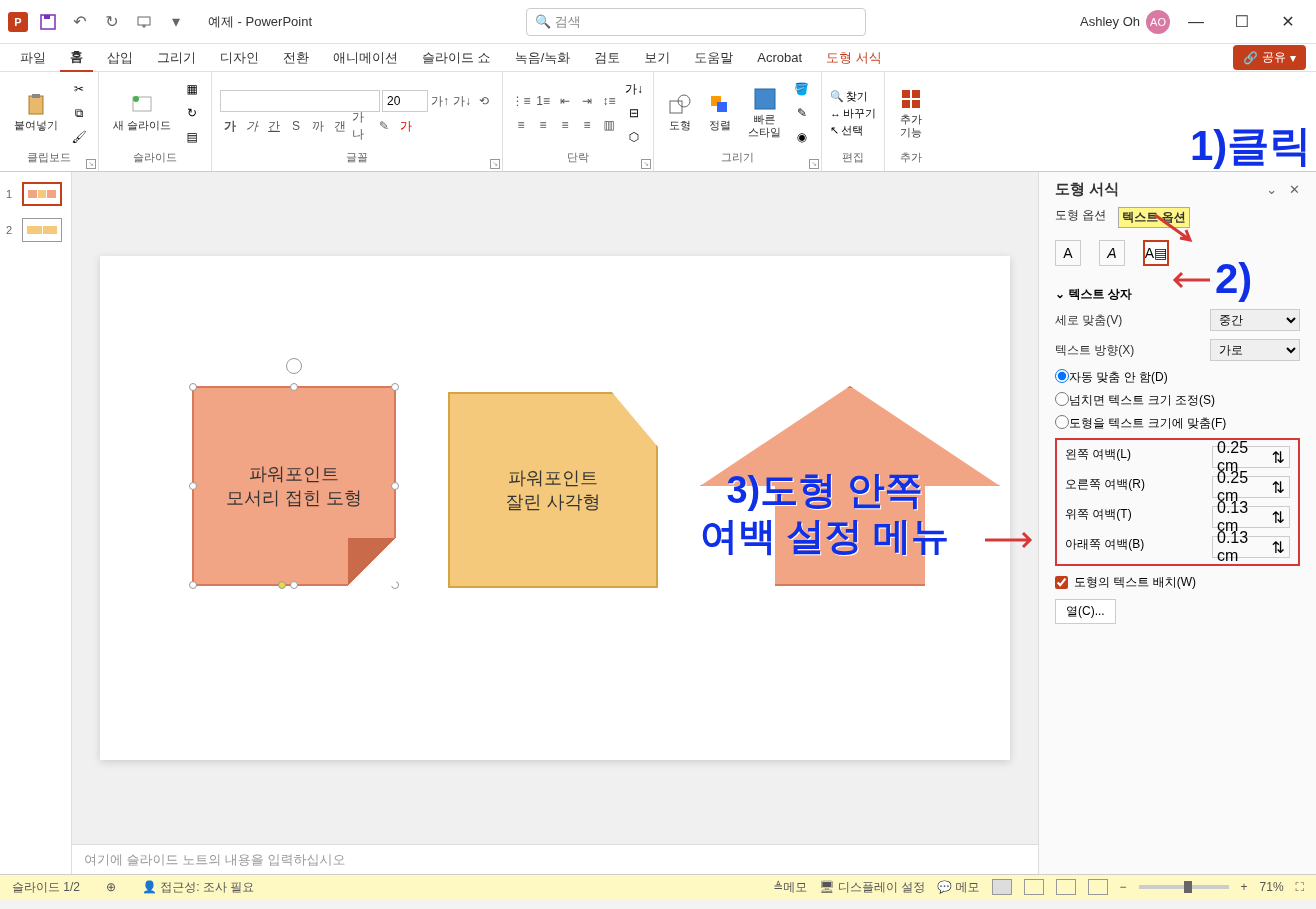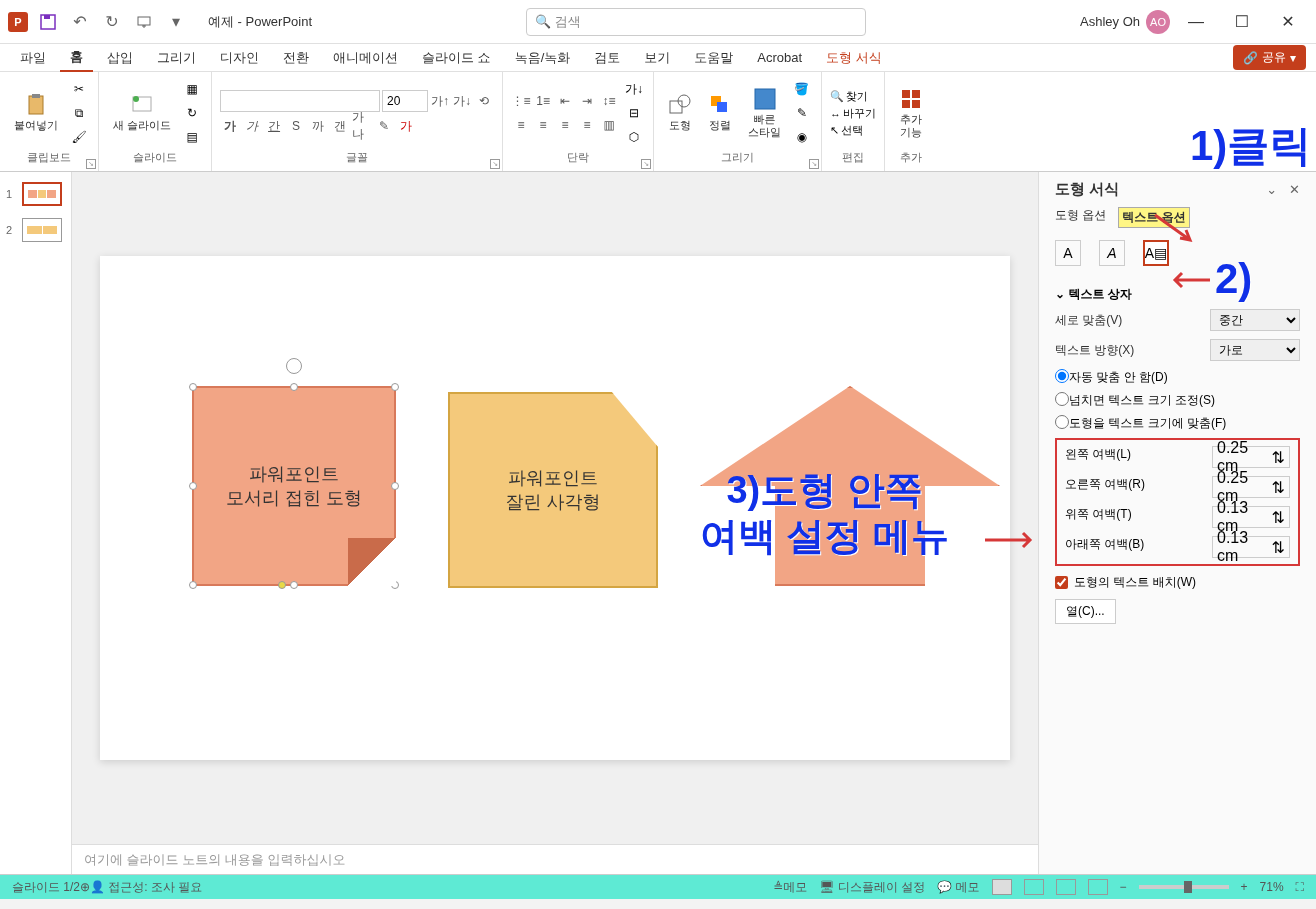--- a/index.html
+++ b/index.html
@@ -88,21 +88,21 @@
 .pane-check { display: flex; align-items: center; gap: 6px; font-size: 12px; margin-bottom: 8px; }
 .pane-check input { accent-color: #c43e1c; }
 .pane-btn { border: 1px solid #ccc; padding: 3px 10px; font-size: 12px; background: #fff; cursor: pointer; }
 
 .annotation { position: absolute; font-size: 42px; font-weight: 900; color: #1030e8; pointer-events: none; text-shadow: 1px 1px 0 #fff; }
 .ann1 { top: 118px; left: 1190px; }
 .ann2 { top: 255px; left: 1215px; }
 .ann3 { top: 468px; left: 700px; font-size: 38px; line-height: 1.2; text-align: center; }
 .red-arrow { position: absolute; }
 
-.statusbar { height: 25px; background: #5eead4; border-top: 1px solid #ccc; display: flex; align-items: center; padding: 0 12px; font-size: 12px; color: #555; gap: 0; }
+.statusbar { height: 25px; background: #fef9c3; border-top: 1px solid #ccc; display: flex; align-items: center; padding: 0 12px; font-size: 12px; color: #555; gap: 26px; }
 .statusbar .right-status { margin-left: auto; display: flex; align-items: center; gap: 12px; }
 .view-btn { width: 20px; height: 16px; border: 1px solid #999; cursor: pointer; }
 .zoom-slider { width: 90px; height: 4px; background: #ccc; position: relative; }
 .zoom-thumb { width: 8px; height: 12px; background: #666; position: absolute; top: -4px; left: 50%; }
 </style>
 </head>
 <body>
 
 <div class="titlebar">
   <div class="left">

